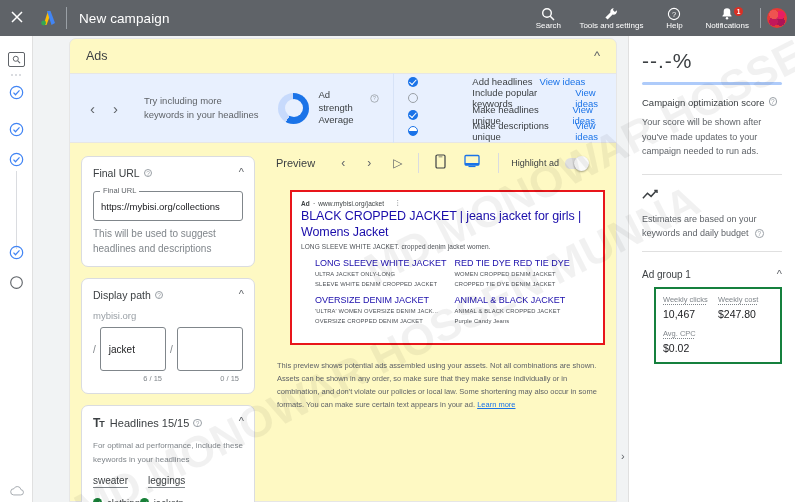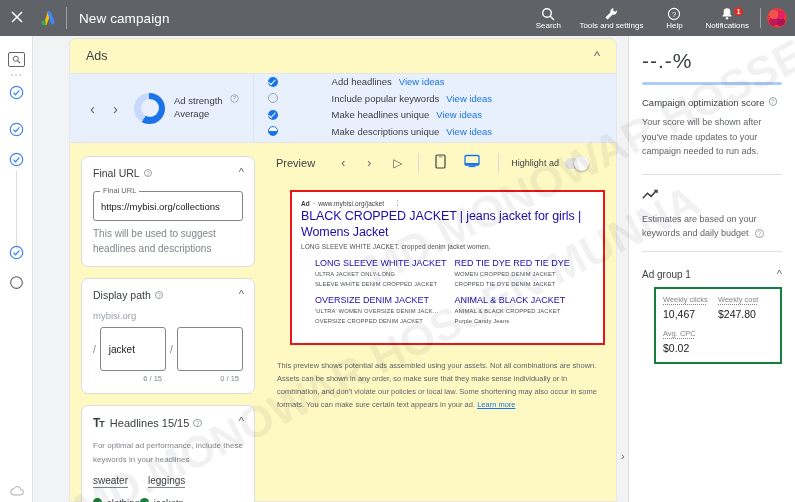--- a/index.html
+++ b/index.html
@@ -310,20 +310,21 @@
       <div class="ads-head">
         <span class="t">Ads</span>
         <span class="chev" style="position:absolute; right:16px; top:9px; font-size:13px;">^</span>
       </div>
 
       <div class="strength">
         <div class="st-arrows">
           <span class="st-arrow">‹</span>
           <span class="st-arrow">›</span>
         </div>
+        <div class="st-tip">Try including more keywords in your headlines</div>
         <div class="st-ring"></div>
         <div class="st-labels">
           <div>Ad strength</div>
           <div>Average</div>
         </div>
         <div class="st-q">
           <svg width="9" height="9" viewBox="0 0 10 10">
               <circle cx="5" cy="5" r="4.2" stroke="#9aa0a6" stroke-width=".9" fill="none"></circle>
               <text x="5" y="7.2" font-size="5.6" fill="#9aa0a6" text-anchor="middle" font-family="Liberation Sans">?</text>
             </svg>

